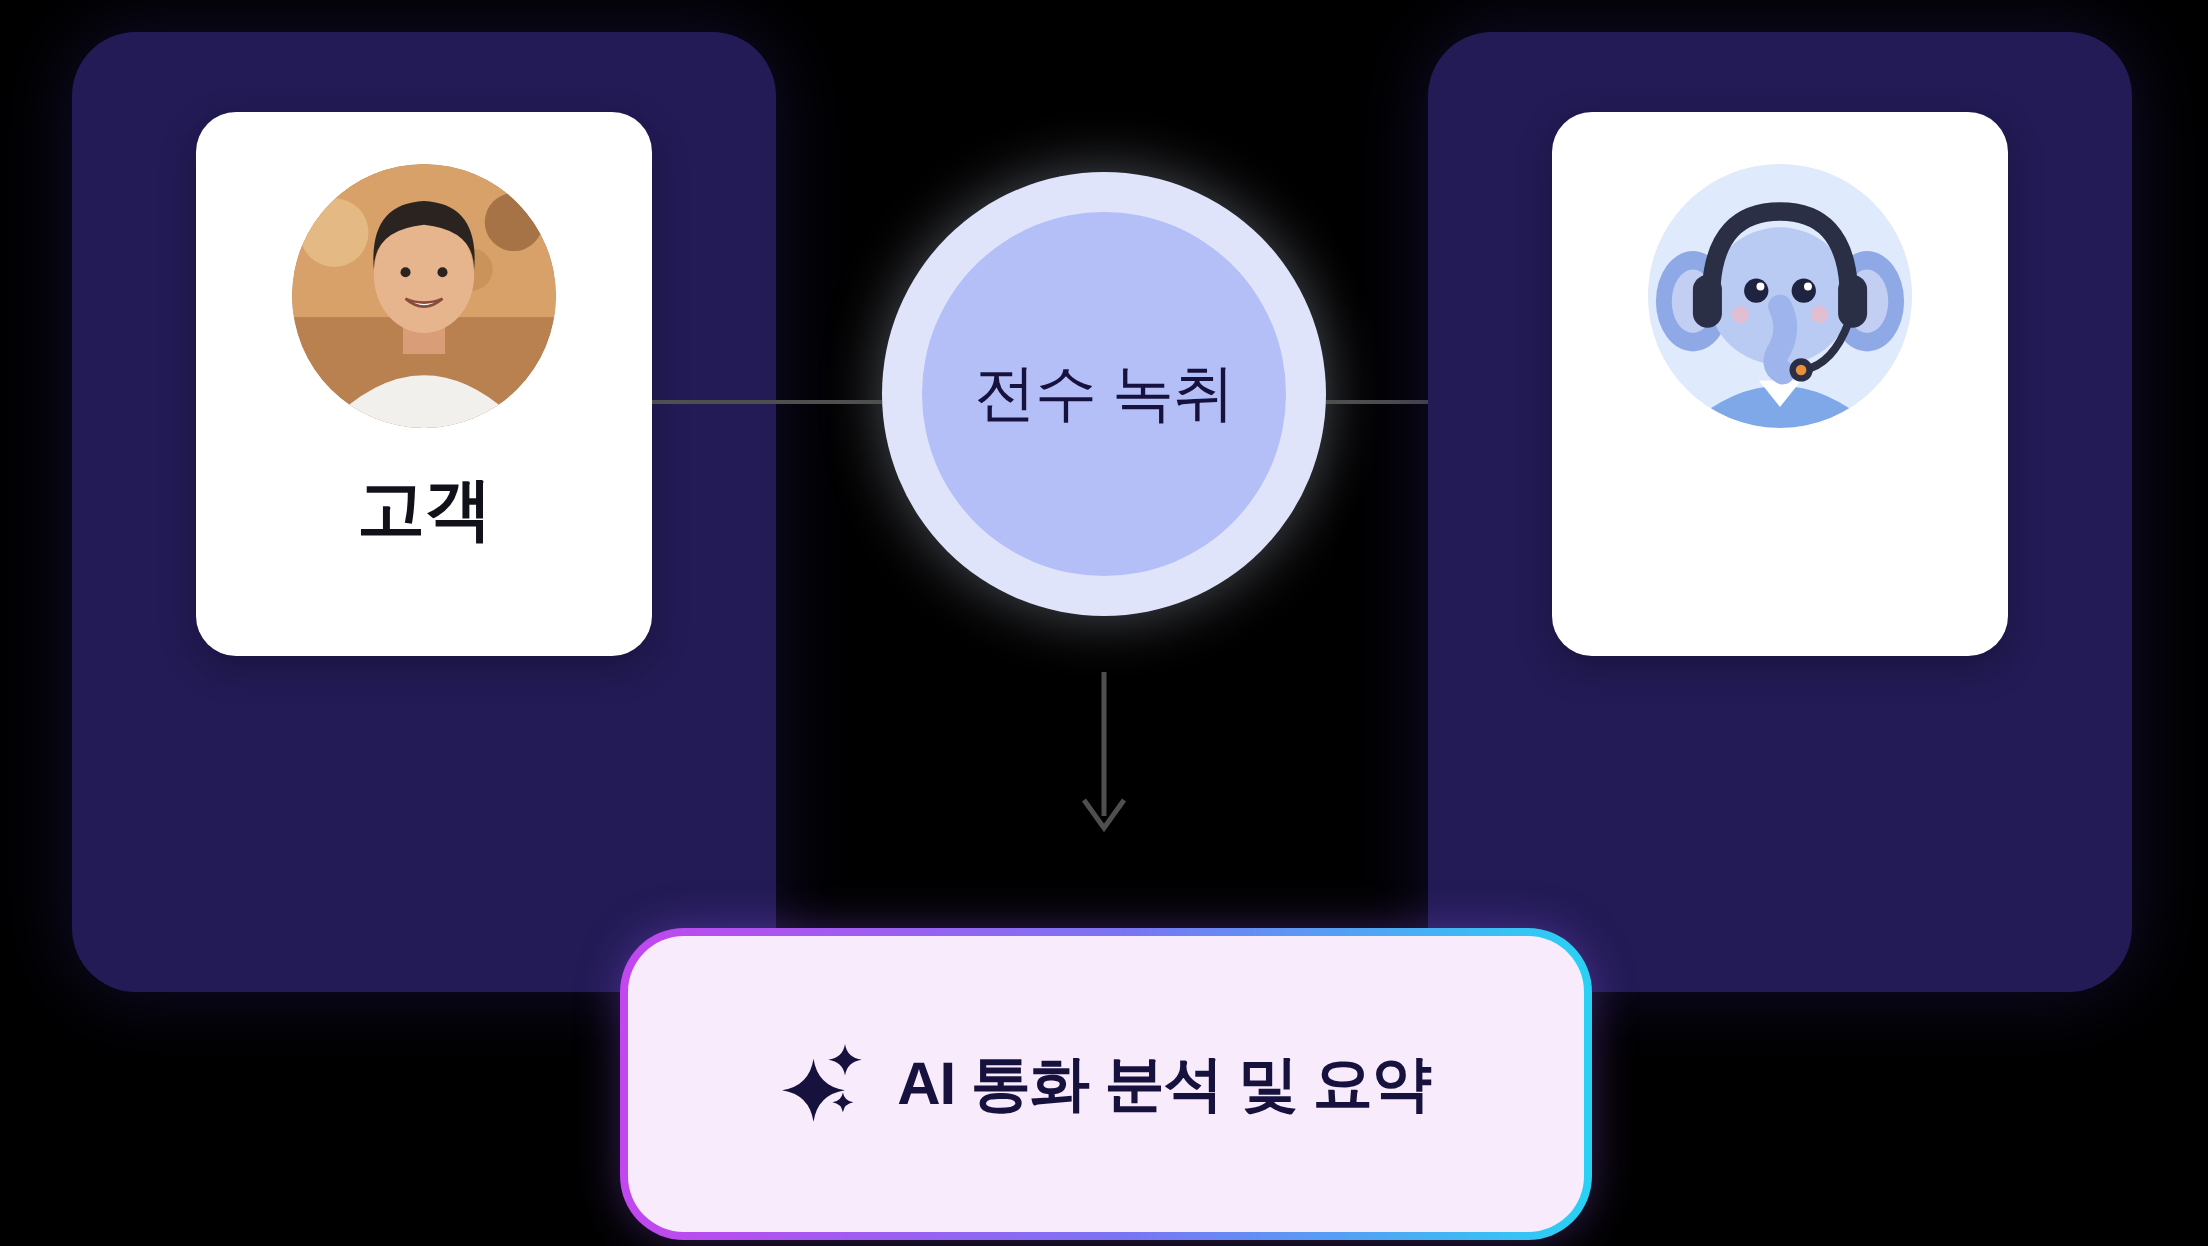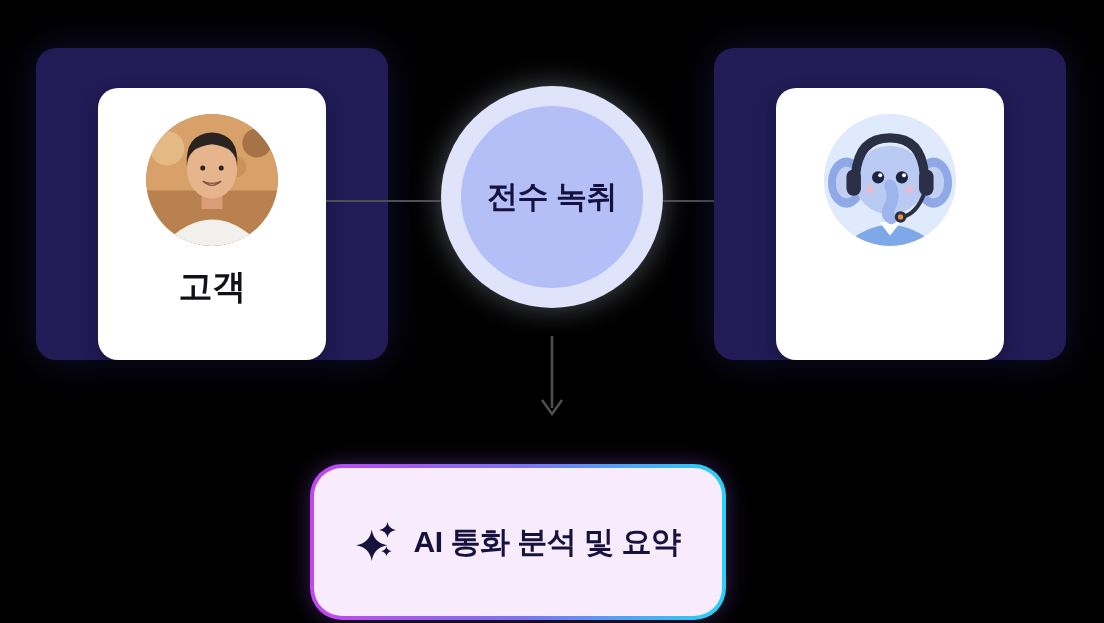--- a/index.html
+++ b/index.html
@@ -21,25 +21,24 @@
     background:var(--background);
     font-family:"Liberation Sans","DejaVu Sans",sans-serif;
     position:relative;
     overflow:hidden;
   }
   .stage{position:absolute;inset:0;width:1104px;height:623px;}
 
   
   .navy-panel{
     position:absolute;
-    width:352px;height:312px;
+    width:352px;height:480px;
     background:var(--panel-navy);
-    border-radius:20px;
+    border-radius:32px;
     box-shadow:0 0 40px rgba(34,27,85,0.55);
-    margin-top:32px;
   }
   .navy-panel.left{left:36px;top:16px;}
   .navy-panel.right{left:714px;top:16px;}
 
   
   .white-card{
     position:absolute;
     left:50%;top:40px;transform:translateX(-50%);
     width:228px;height:272px;
     background:var(--card-white);
@@ -66,38 +65,38 @@
     background:var(--circle-outer);
     display:flex;align-items:center;justify-content:center;
     box-shadow:0 0 30px rgba(223,228,251,0.35);
   }
   .circle-inner{
     width:182px;height:182px;border-radius:50%;
     background:var(--circle-inner);
     display:flex;align-items:center;justify-content:center;
   }
   .circle-label{
-    font-size:31px;font-weight:700;color:var(--text-dark);
+    font-size:31px;font-weight:400;color:var(--text-dark);
     letter-spacing:-0.5px;
   }
 
   
   .connector{
     position:absolute;height:2px;background:var(--connector-gray);top:200px;
   }
   .connector.left-line{left:326px;width:115px;}
   .connector.right-line{left:663px;width:114px;}
 
   
   .down-arrow{position:absolute;left:536px;top:334px;width:32px;height:82px;}
 
   
   .analysis-wrap{
     position:absolute;left:310px;top:464px;
-    width:416px;height:156px;
+    width:486px;height:156px;
     border-radius:32px;
     padding:4px;
     background:linear-gradient(90deg,var(--gradient-left) 0%,var(--gradient-mid) 52%,var(--gradient-right) 100%);
     box-shadow:0 0 22px rgba(150,90,240,0.35);
   }
   .analysis-inner{
     width:100%;height:100%;
     border-radius:28px;
     background:var(--analysis-bg);
     display:flex;align-items:center;justify-content:center;gap:16px;

